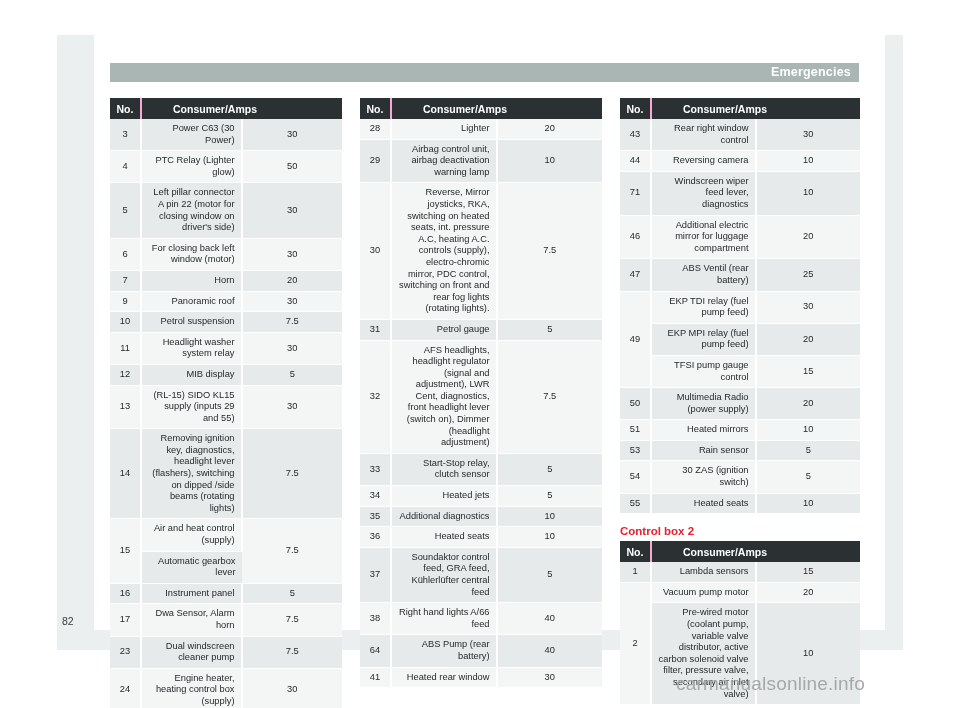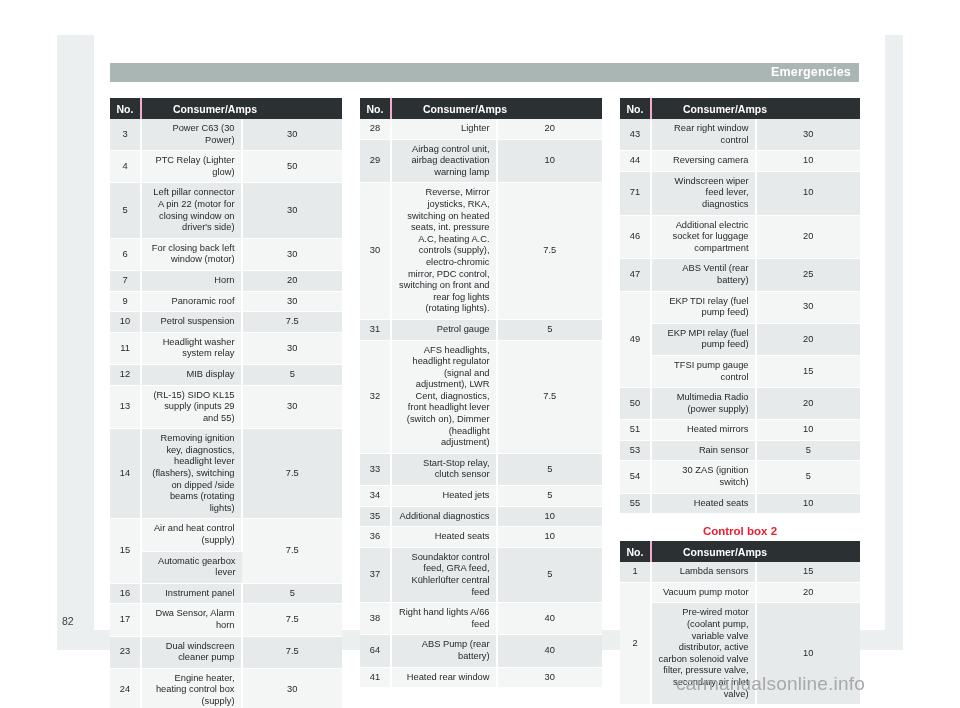--- a/index.html
+++ b/index.html
@@ -80,21 +80,20 @@
   .col-1 { left: 110px;  width: 232px; }
   .col-2 { left: 360px;  width: 242px; }
   .col-3 { left: 620px;  width: 240px; }
 
   .sec-title {
     color: #ed1c2e;
     font-size: 11.5px;
     font-weight: bold;
     margin: 10px 0 3px 0;
     line-height: 14px;
-    text-align: center;
   }
 
   table.fuse {
     border-collapse: collapse;
     width: 100%;
     table-layout: fixed;
   }
   table.fuse th {
     background: #2b3133;
     color: #ffffff;
@@ -339,21 +338,21 @@
             <td class="c-desc bg-b">Reversing camera</td>
             <td class="c-amp w-amp bg-b">10</td>
           </tr>
           <tr>
             <td class="c-no w-no bg-a">71</td>
             <td class="c-desc bg-a">Windscreen wiper feed lever, diagnostics</td>
             <td class="c-amp w-amp bg-a">10</td>
           </tr>
           <tr>
             <td class="c-no w-no bg-b">46</td>
-            <td class="c-desc bg-b">Additional electric socket for luggage compartment</td>
+            <td class="c-desc bg-b">Additional electric mirror for luggage compartment</td>
             <td class="c-amp w-amp bg-b">20</td>
           </tr>
           <tr>
             <td class="c-no w-no bg-a">47</td>
             <td class="c-desc bg-a">ABS Ventil (rear battery)</td>
             <td class="c-amp w-amp bg-a">25</td>
           </tr>
           <tr>
             <td class="c-no w-no bg-b" rowspan="3">49</td>
             <td class="c-desc bg-b">EKP TDI relay (fuel pump feed)</td>

